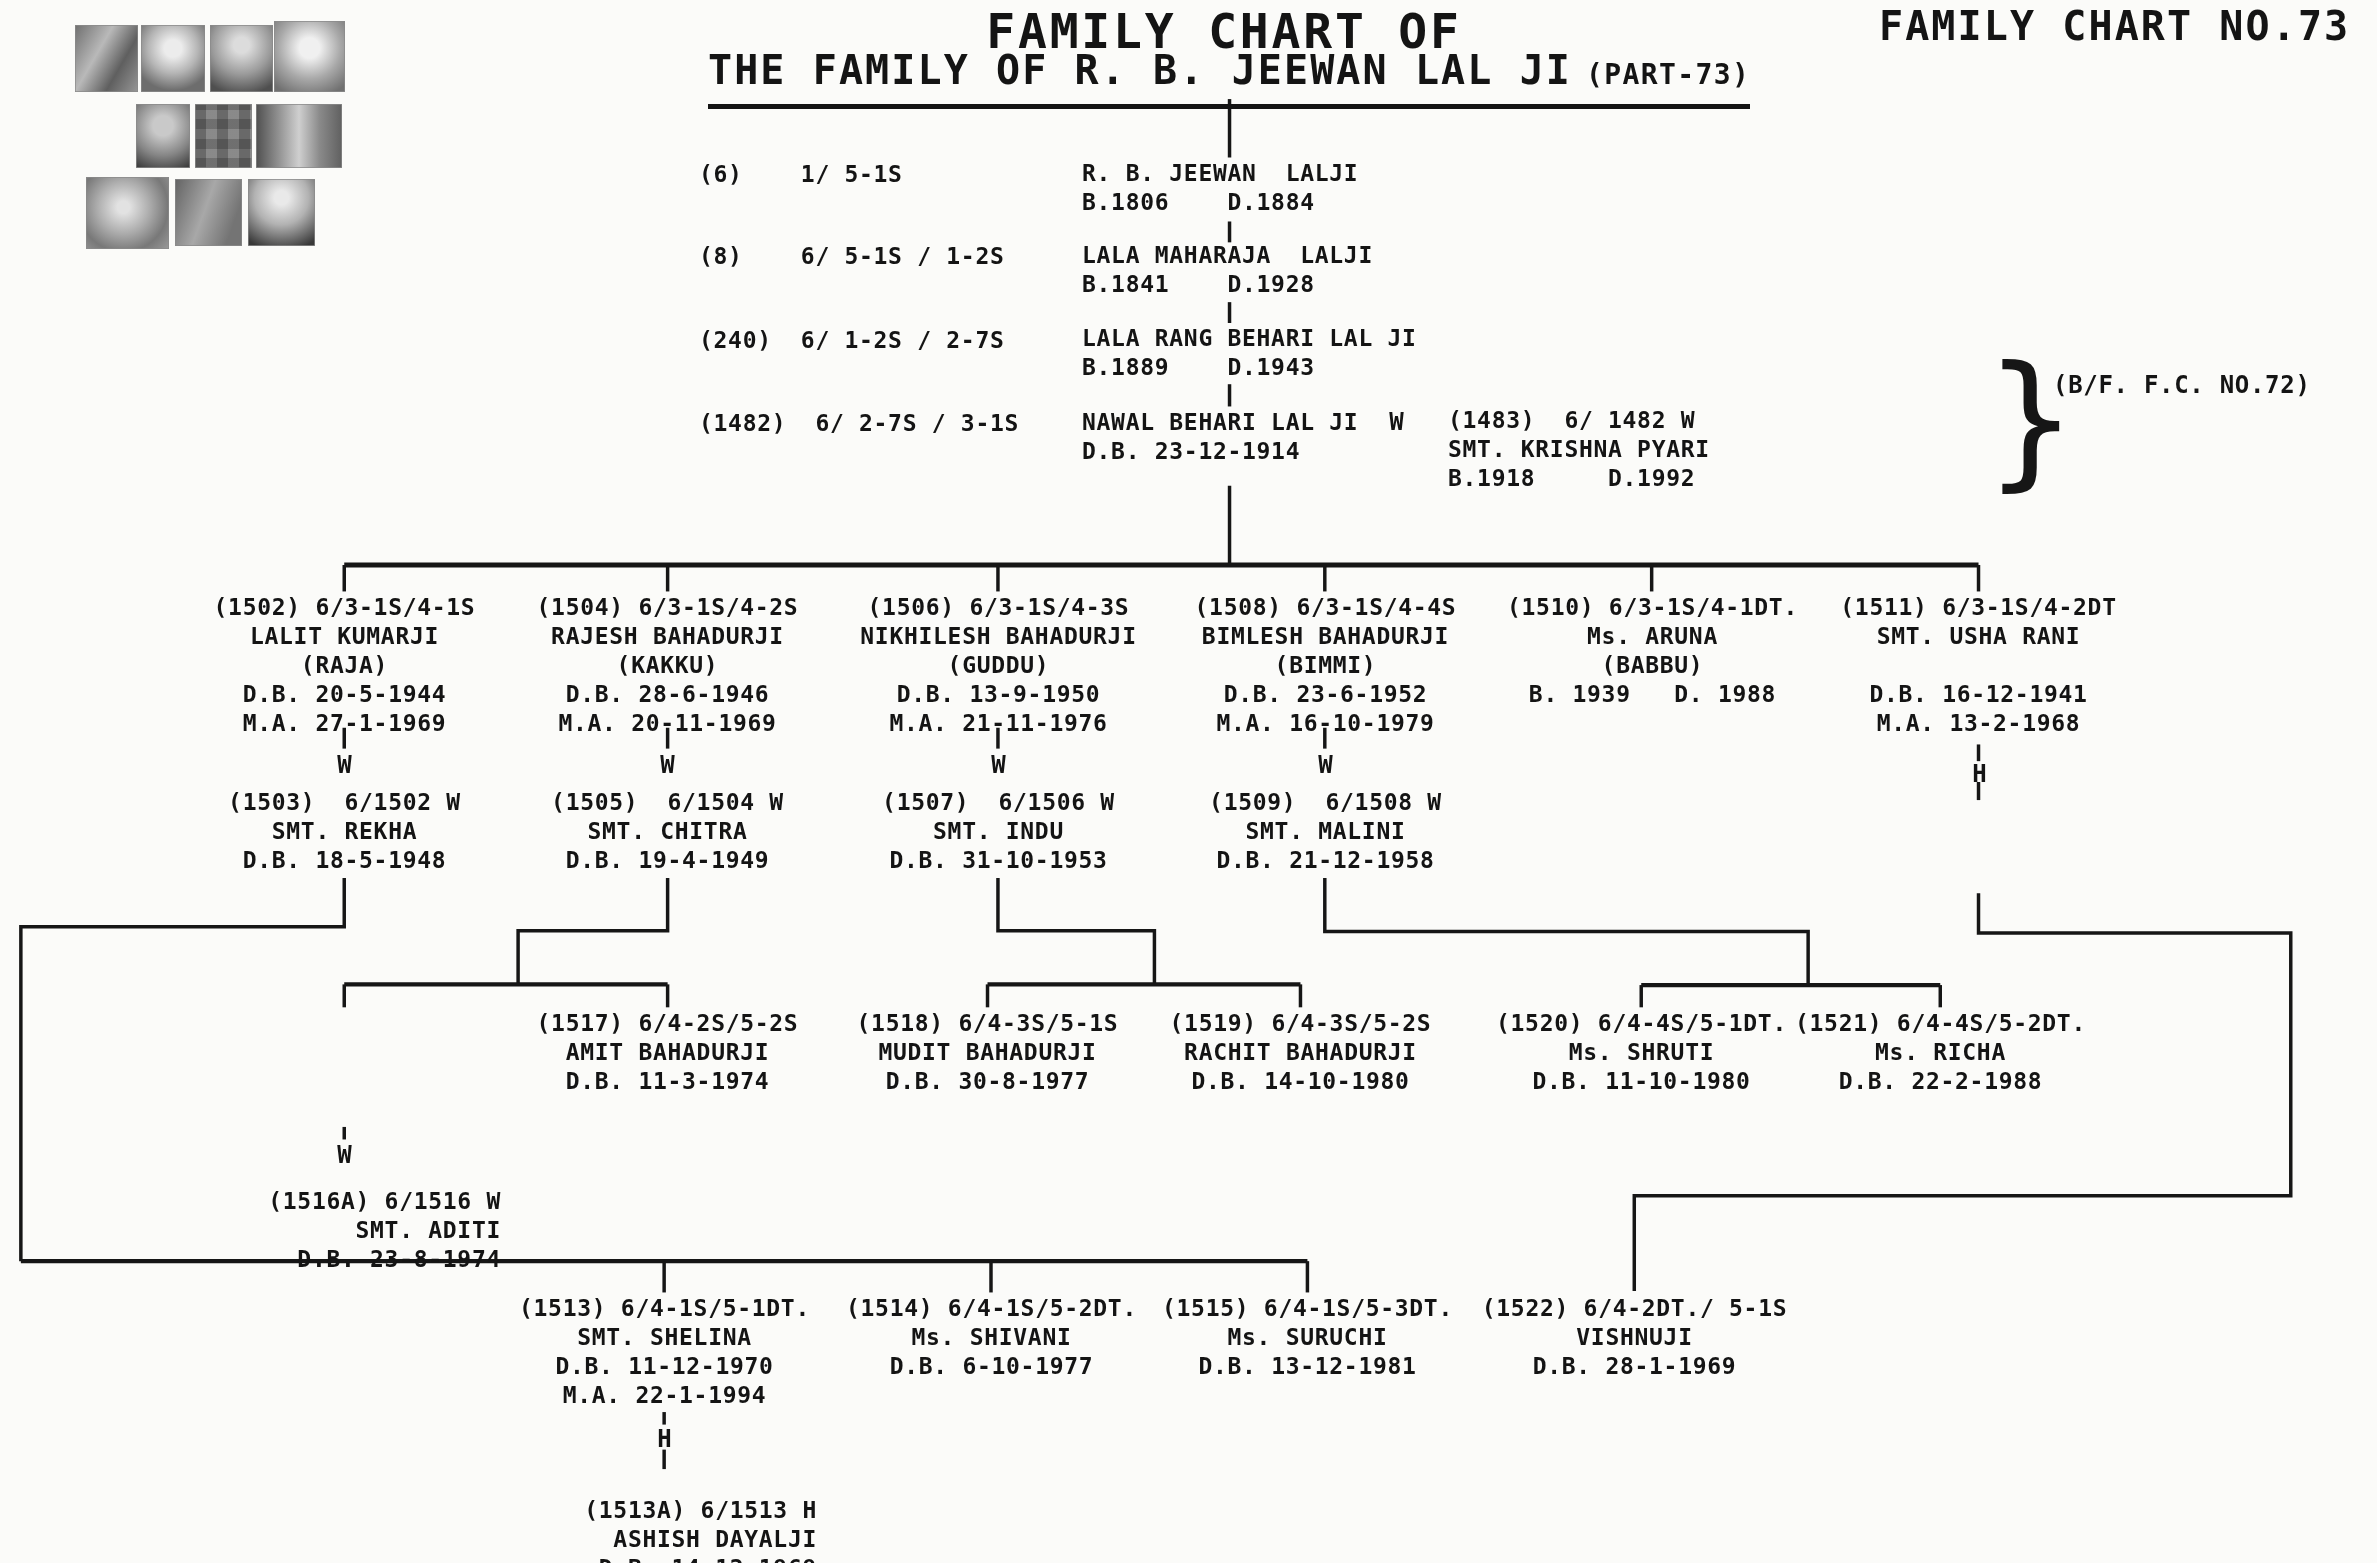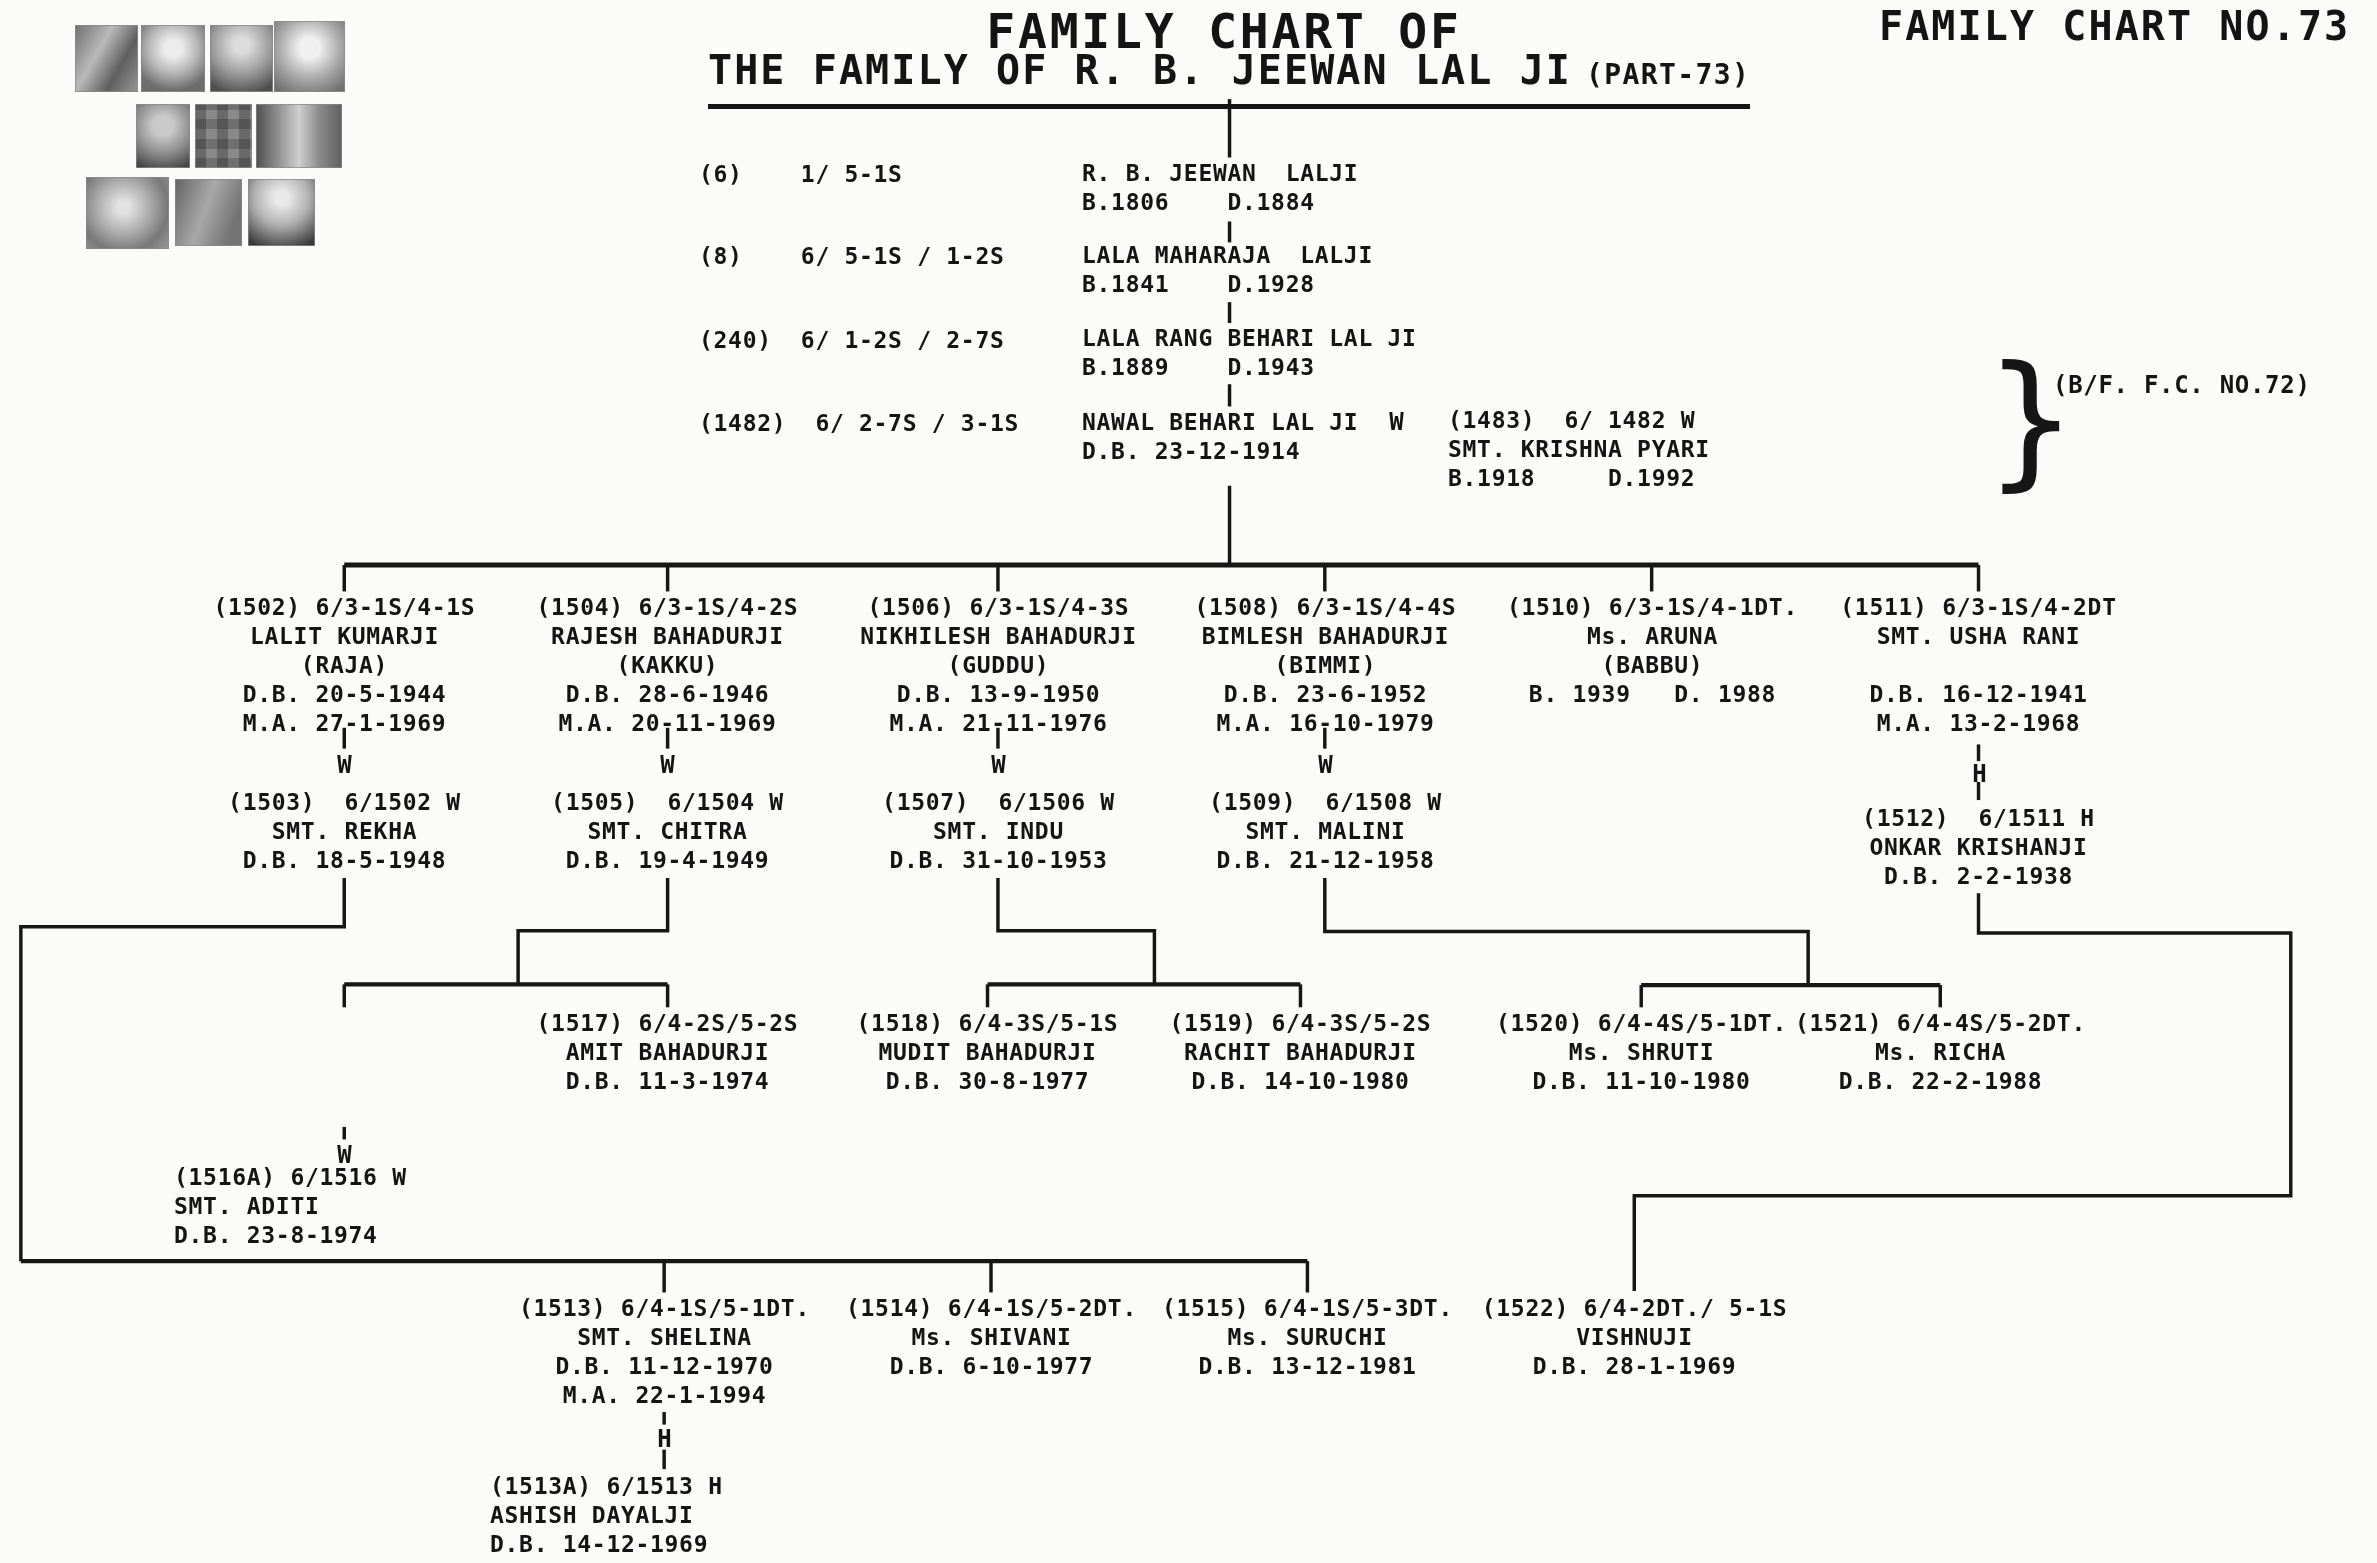--- a/index.html
+++ b/index.html
@@ -6,21 +6,21 @@
   .canvas{
     position:relative;width:2377px;height:1564px;background:#fbfbf9;
     font-family:"DejaVu Sans Mono","Liberation Mono",monospace;
     color:#141414;overflow:hidden;
   }
   .lines-svg{position:absolute;left:0;top:0;width:2377px;height:1564px;}
   .block{position:absolute;text-align:center;font-size:23px;font-weight:bold;line-height:29px;letter-spacing:0.7px;}
   .block .tl{white-space:pre;min-height:29px;}
   .single{position:absolute;font-size:23px;font-weight:bold;white-space:pre;letter-spacing:0.7px;}
   .name-col .tl{text-align:left;}
-  .left-align{text-align:left;}
+  .left-align{text-align:right;margin-top:24px;}
   .marker{position:absolute;width:49px;text-align:center;font-size:24px;font-weight:bold;letter-spacing:0;}
   .title1{position:absolute;left:911px;top:2.8px;width:626px;text-align:center;font-size:48px;font-weight:bold;letter-spacing:2.8px;white-space:pre;}
   .title2wrap{position:absolute;left:708px;top:47px;display:flex;align-items:baseline;gap:14px;border-bottom:5.6px solid #141414;padding-bottom:11px;}
   .title2{font-size:40px;font-weight:bold;letter-spacing:2.1px;white-space:pre;}
   .titlepart{font-size:28px;font-weight:bold;letter-spacing:1.4px;white-space:pre;}
   .chartno{position:absolute;left:1879px;top:2.8px;font-size:40px;font-weight:bold;letter-spacing:2.1px;white-space:pre;}
   .brace{position:absolute;left:1984px;top:346px;font-size:147px;font-weight:400;line-height:147px;font-family:"DejaVu Sans",sans-serif;color:#161616;}
   .sidenote{position:absolute;left:2053px;top:371px;font-size:24px;font-weight:bold;letter-spacing:0.7px;white-space:pre;}
   .photo{position:absolute;box-shadow:0 0 0 0.7px #8a8a8a inset;}
   .ph-group1{background:linear-gradient(120deg,#6f6f6f,#b9b9b9 38%,#5f5f5f 68%,#979797);}
@@ -201,25 +201,20 @@
   <div class="block" style="left:835px;top:788px;width:327px;">
       <div class="tl">(1507)  6/1506 W</div>
       <div class="tl">SMT. INDU</div>
       <div class="tl">D.B. 31-10-1953</div>
     </div>
   <div class="block" style="left:1162px;top:788px;width:327px;">
       <div class="tl">(1509)  6/1508 W</div>
       <div class="tl">SMT. MALINI</div>
       <div class="tl">D.B. 21-12-1958</div>
     </div>
-  <div class="block" style="left:1815px;top:804px;width:327px;">
-      <div class="tl">(1512)  6/1511 H</div>
-      <div class="tl">ONKAR KRISHANJI</div>
-      <div class="tl">D.B. 2-2-1938</div>
-    </div>
 
   <div class="block" style="left:504px;top:1009px;width:327px;">
       <div class="tl">(1517) 6/4-2S/5-2S</div>
       <div class="tl">AMIT BAHADURJI</div>
       <div class="tl">D.B. 11-3-1974</div>
     </div>
   <div class="block" style="left:824px;top:1009px;width:327px;">
       <div class="tl">(1518) 6/4-3S/5-1S</div>
       <div class="tl">MUDIT BAHADURJI</div>
       <div class="tl">D.B. 30-8-1977</div>

